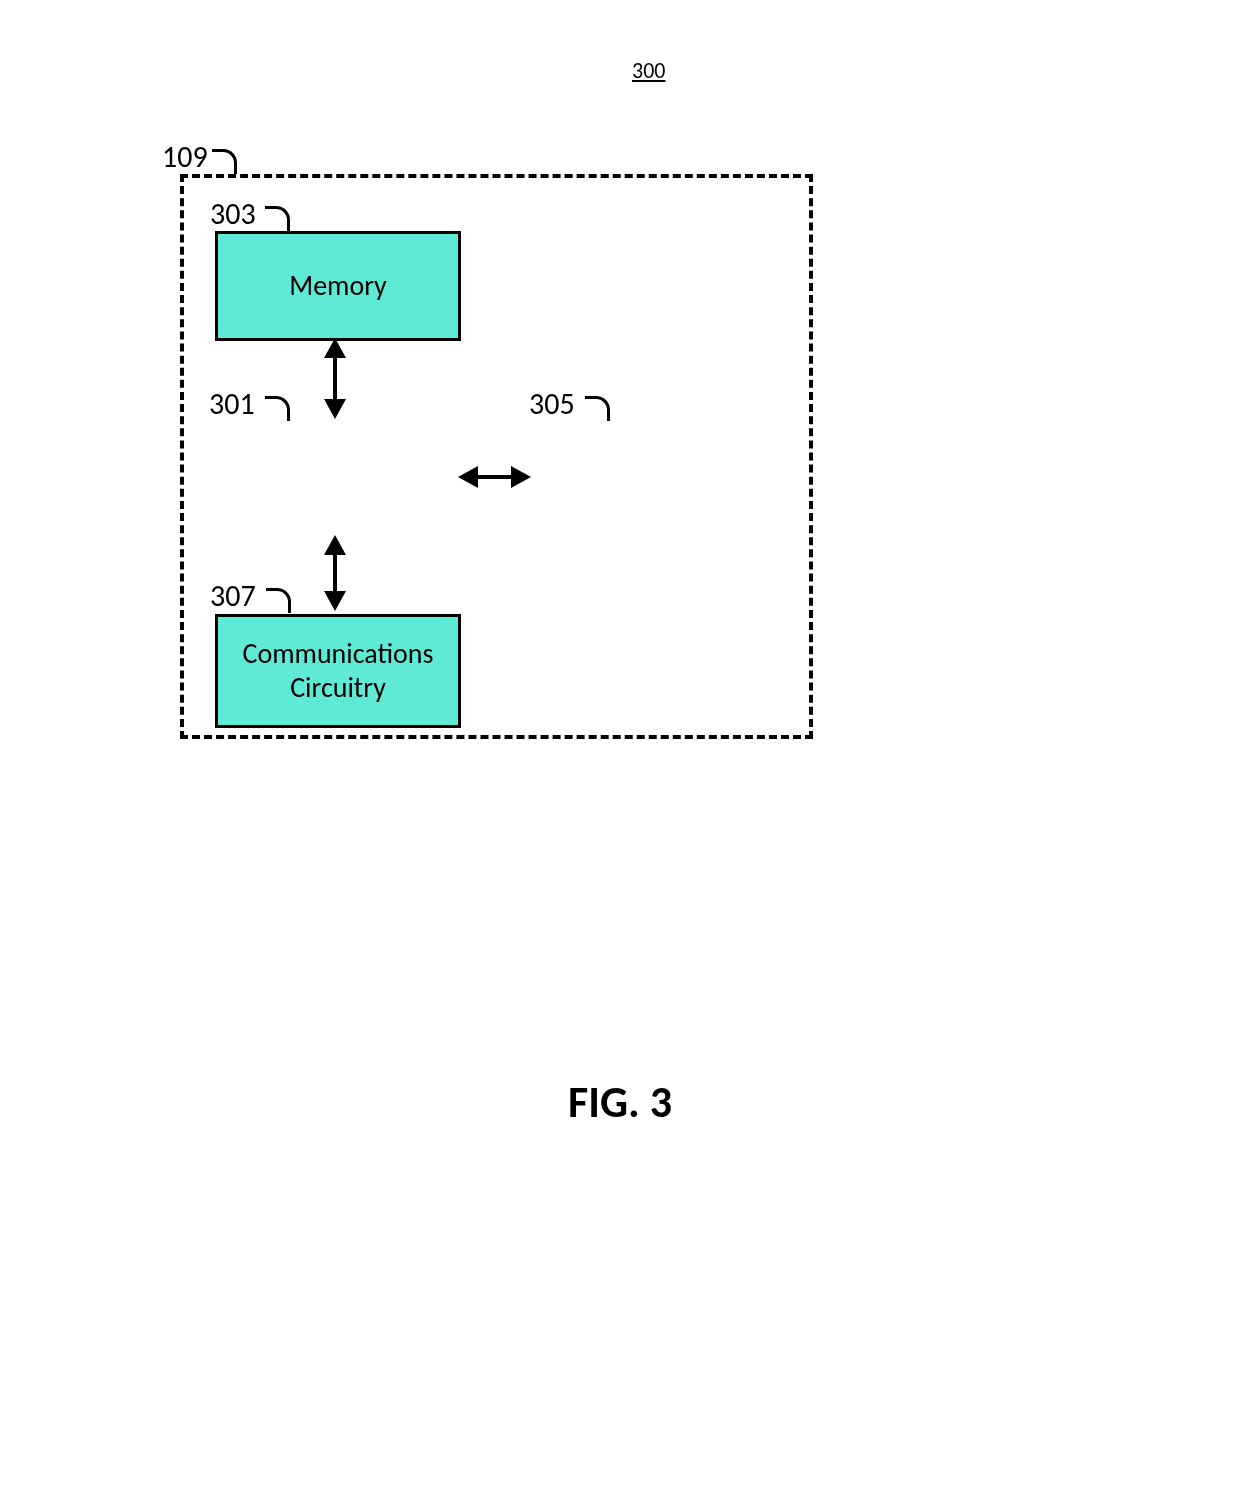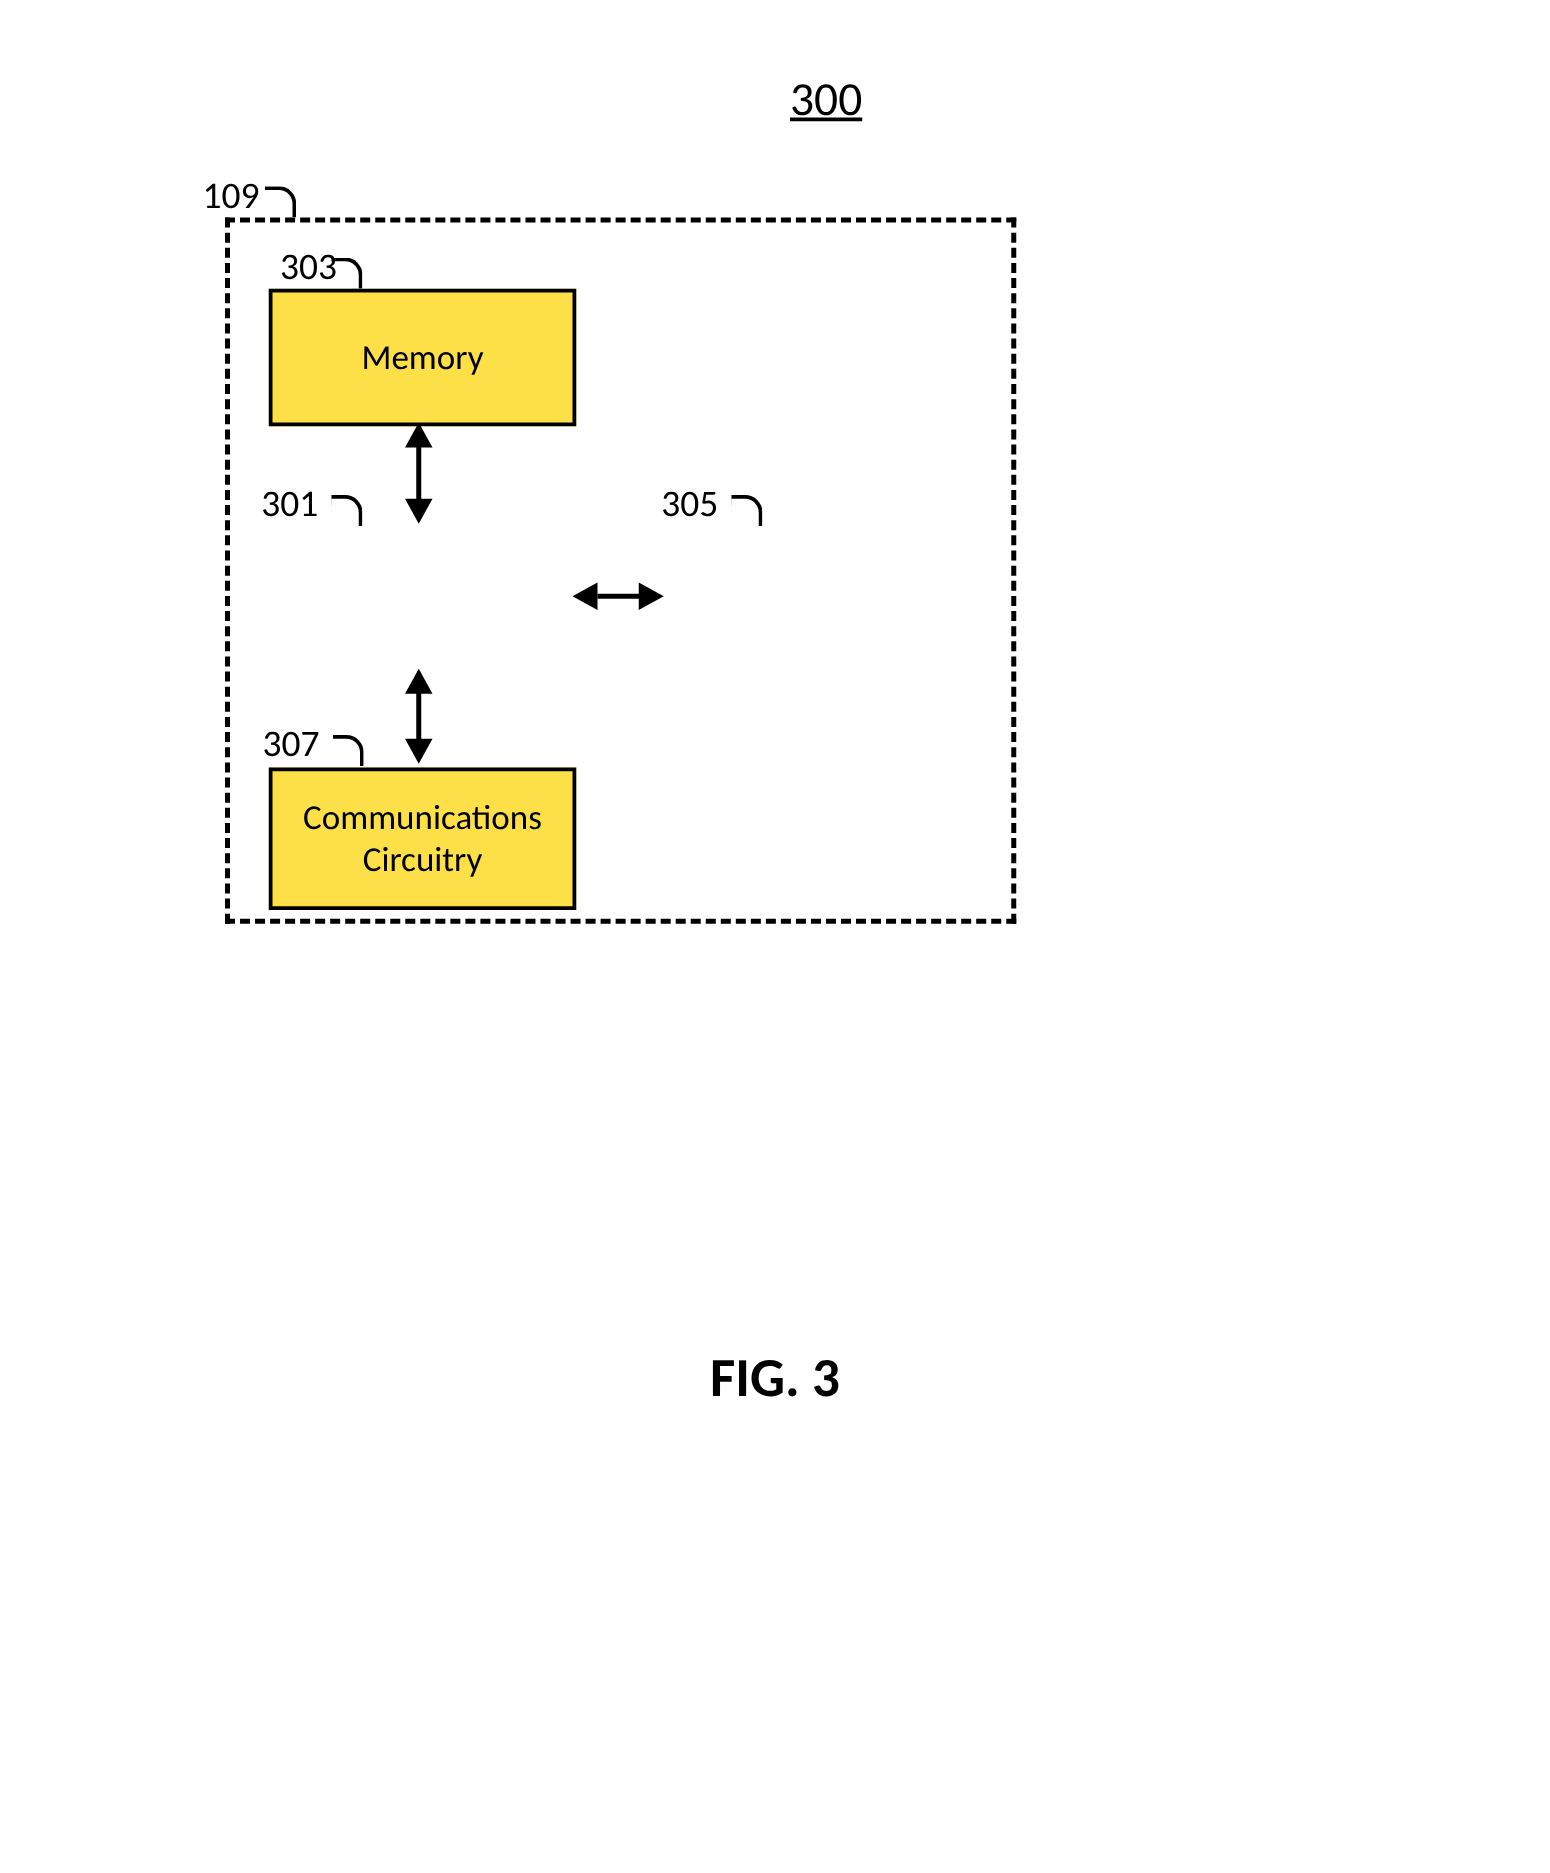--- a/index.html
+++ b/index.html
@@ -1,21 +1,21 @@
 <!DOCTYPE html>
 <html><head>
 <meta charset="utf-8">
 <style>
   html,body{margin:0;padding:0;background:#fff;font-family:Calibri,"Segoe UI",Arial,sans-serif;color:#000}
   .page{position:relative;width:1240px;height:1498px}
-  .ref-top{position:absolute;font-size:38px;text-decoration:underline}
+  .ref-top{position:absolute;font-size:22px;text-decoration:underline}
   .outer-ref{position:absolute;font-size:30px}
   .hook{position:absolute;width:22px;height:22px;border:3px solid #000;border-left:none;border-bottom:none;border-top-right-radius:14px}
   .dashed-box{position:absolute;border:4px dashed #000}
-  .block{position:absolute;border:3px solid #000;display:flex;align-items:center;justify-content:center;text-align:center;font-size:28px;line-height:1.2;background:#fde047}
+  .block{position:absolute;border:3px solid #000;display:flex;align-items:center;justify-content:center;text-align:center;font-size:28px;line-height:1.2;background:#5eead4}
   .block .inner{padding:0 6px}
   .ref{position:absolute;font-size:30px}
   .arrow-v{position:absolute;width:4px;background:#000}
   .arrow-h{position:absolute;height:4px;background:#000}
   .tri{position:absolute;width:0;height:0}
   .tri-up{border-left:11px solid transparent;border-right:11px solid transparent;border-bottom:20px solid #000}
   .tri-down{border-left:11px solid transparent;border-right:11px solid transparent;border-top:20px solid #000}
   .tri-left{border-top:11px solid transparent;border-bottom:11px solid transparent;border-right:20px solid #000}
   .tri-right{border-top:11px solid transparent;border-bottom:11px solid transparent;border-left:20px solid #000}
   .fig-caption{position:absolute;font-weight:700;font-size:44px;width:1240px;text-align:center}
@@ -25,21 +25,21 @@
 
 <div class="page">
 
   <div class="ref-top" style="left:632px;top:57px">300</div>
 
   <div class="outer-ref" style="left:162px;top:138px">109</div>
   <div class="hook" style="left:212px;top:149px"></div>
 
   <div class="dashed-box" style="left:180px;top:174px;width:625px;height:557px"></div>
 
-  <div class="ref" style="left:224px;top:195px">303</div>
+  <div class="ref" style="left:210px;top:195px">303</div>
   <div class="hook" style="left:265px;top:206px"></div>
   <div class="block" style="left:215px;top:231px;width:240px;height:104px">
     <span class="inner">Memory</span>
   </div>
 
   <div class="ref" style="left:209px;top:385px">301</div>
   <div class="hook" style="left:265px;top:396px"></div>
 
   <div class="ref" style="left:529px;top:385px">305</div>
   <div class="hook" style="left:585px;top:396px"></div>

